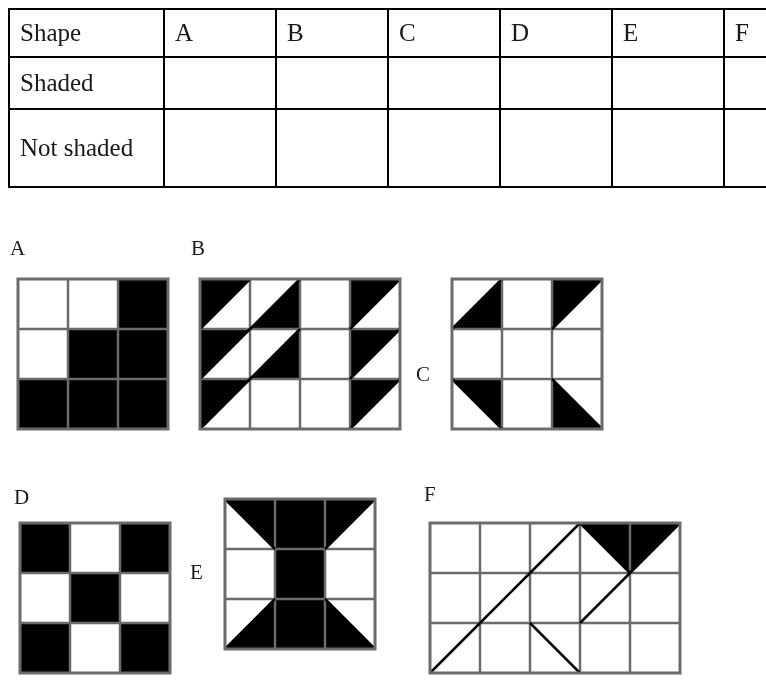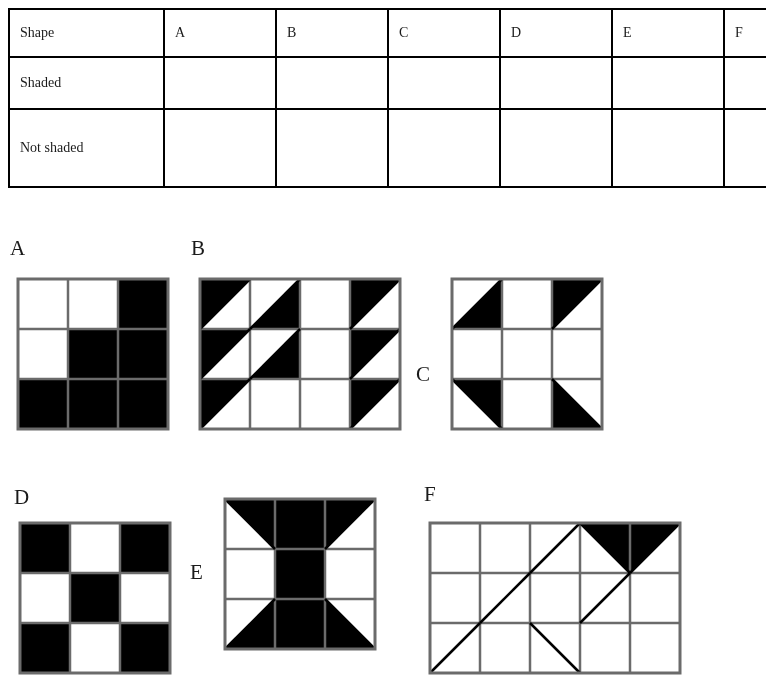--- a/index.html
+++ b/index.html
@@ -20,21 +20,21 @@
   #tally-table {
     position: absolute;
     left: 8px;
     top: 8px;
     width: 678px;
     border-collapse: collapse;
     table-layout: fixed;
   }
   #tally-table td {
     border: 2px solid #000000;
-    font-size: 14px;
+    font-size: 25px;
     padding: 6px 10px;
     vertical-align: middle;
     line-height: 1.35;
     background: #ffffff;
   }
   #tally-table td.row-label {
     width: 133px;
   }
   #tally-table td.opt-cell {
     width: 90px;

